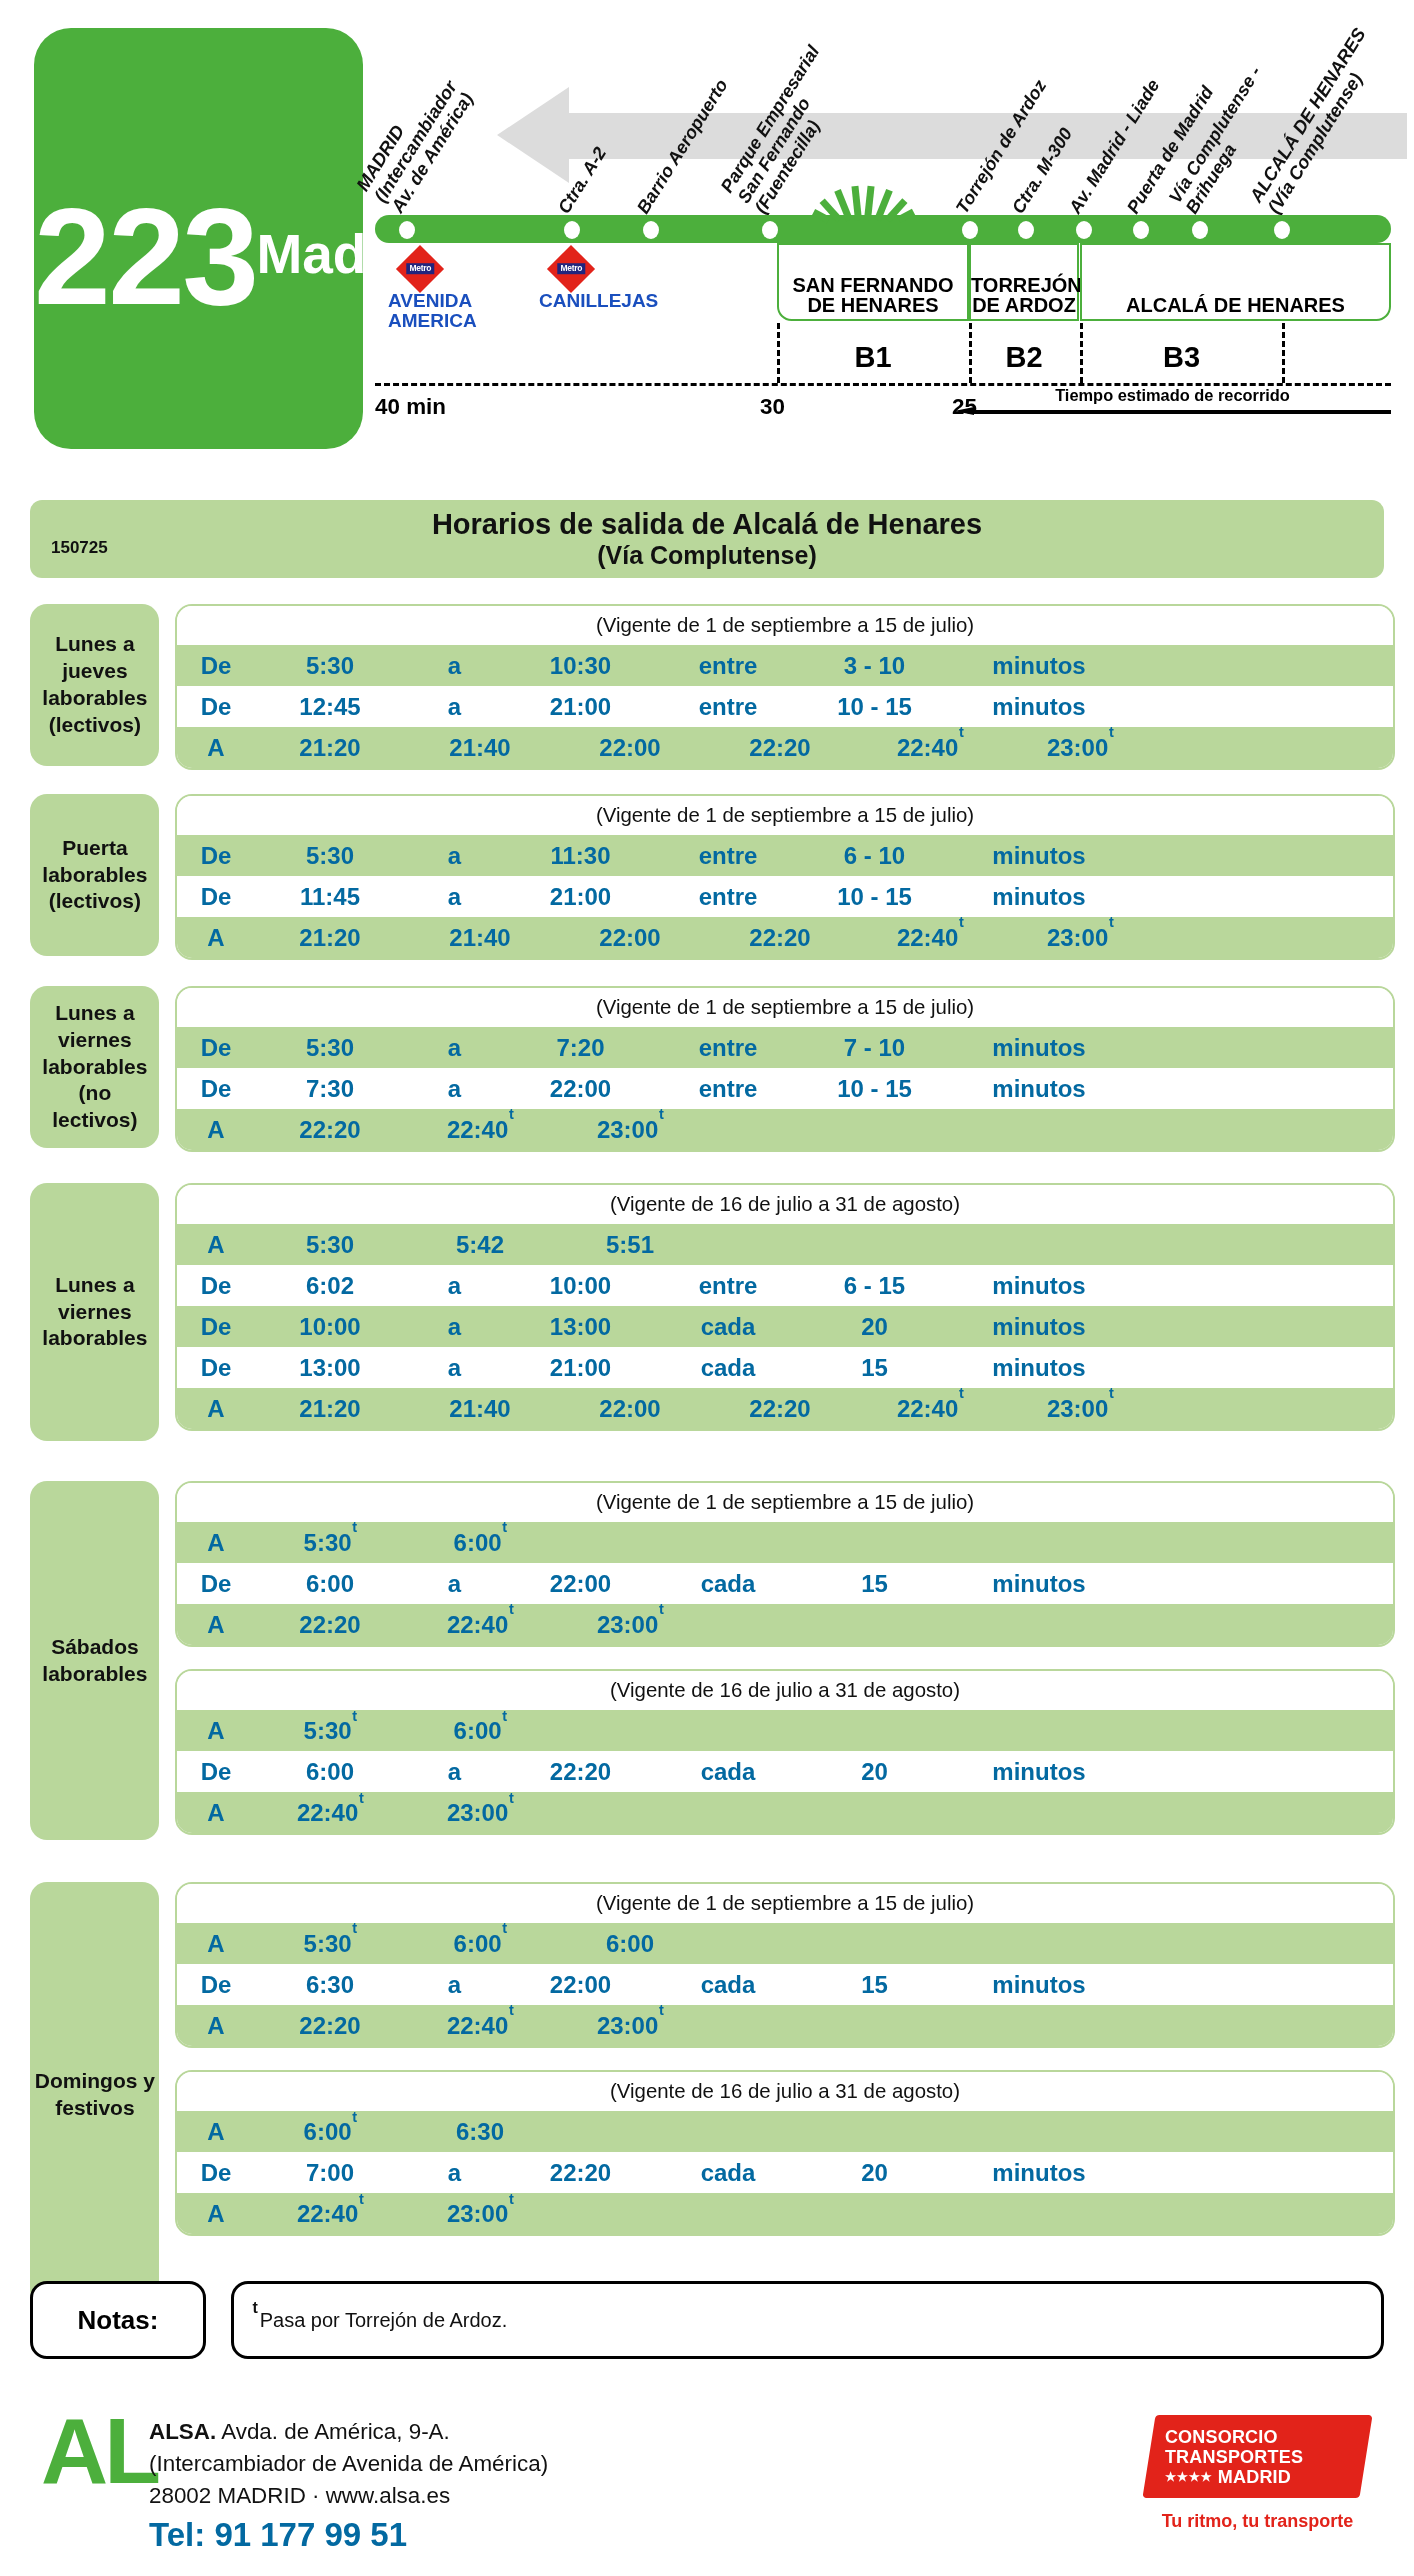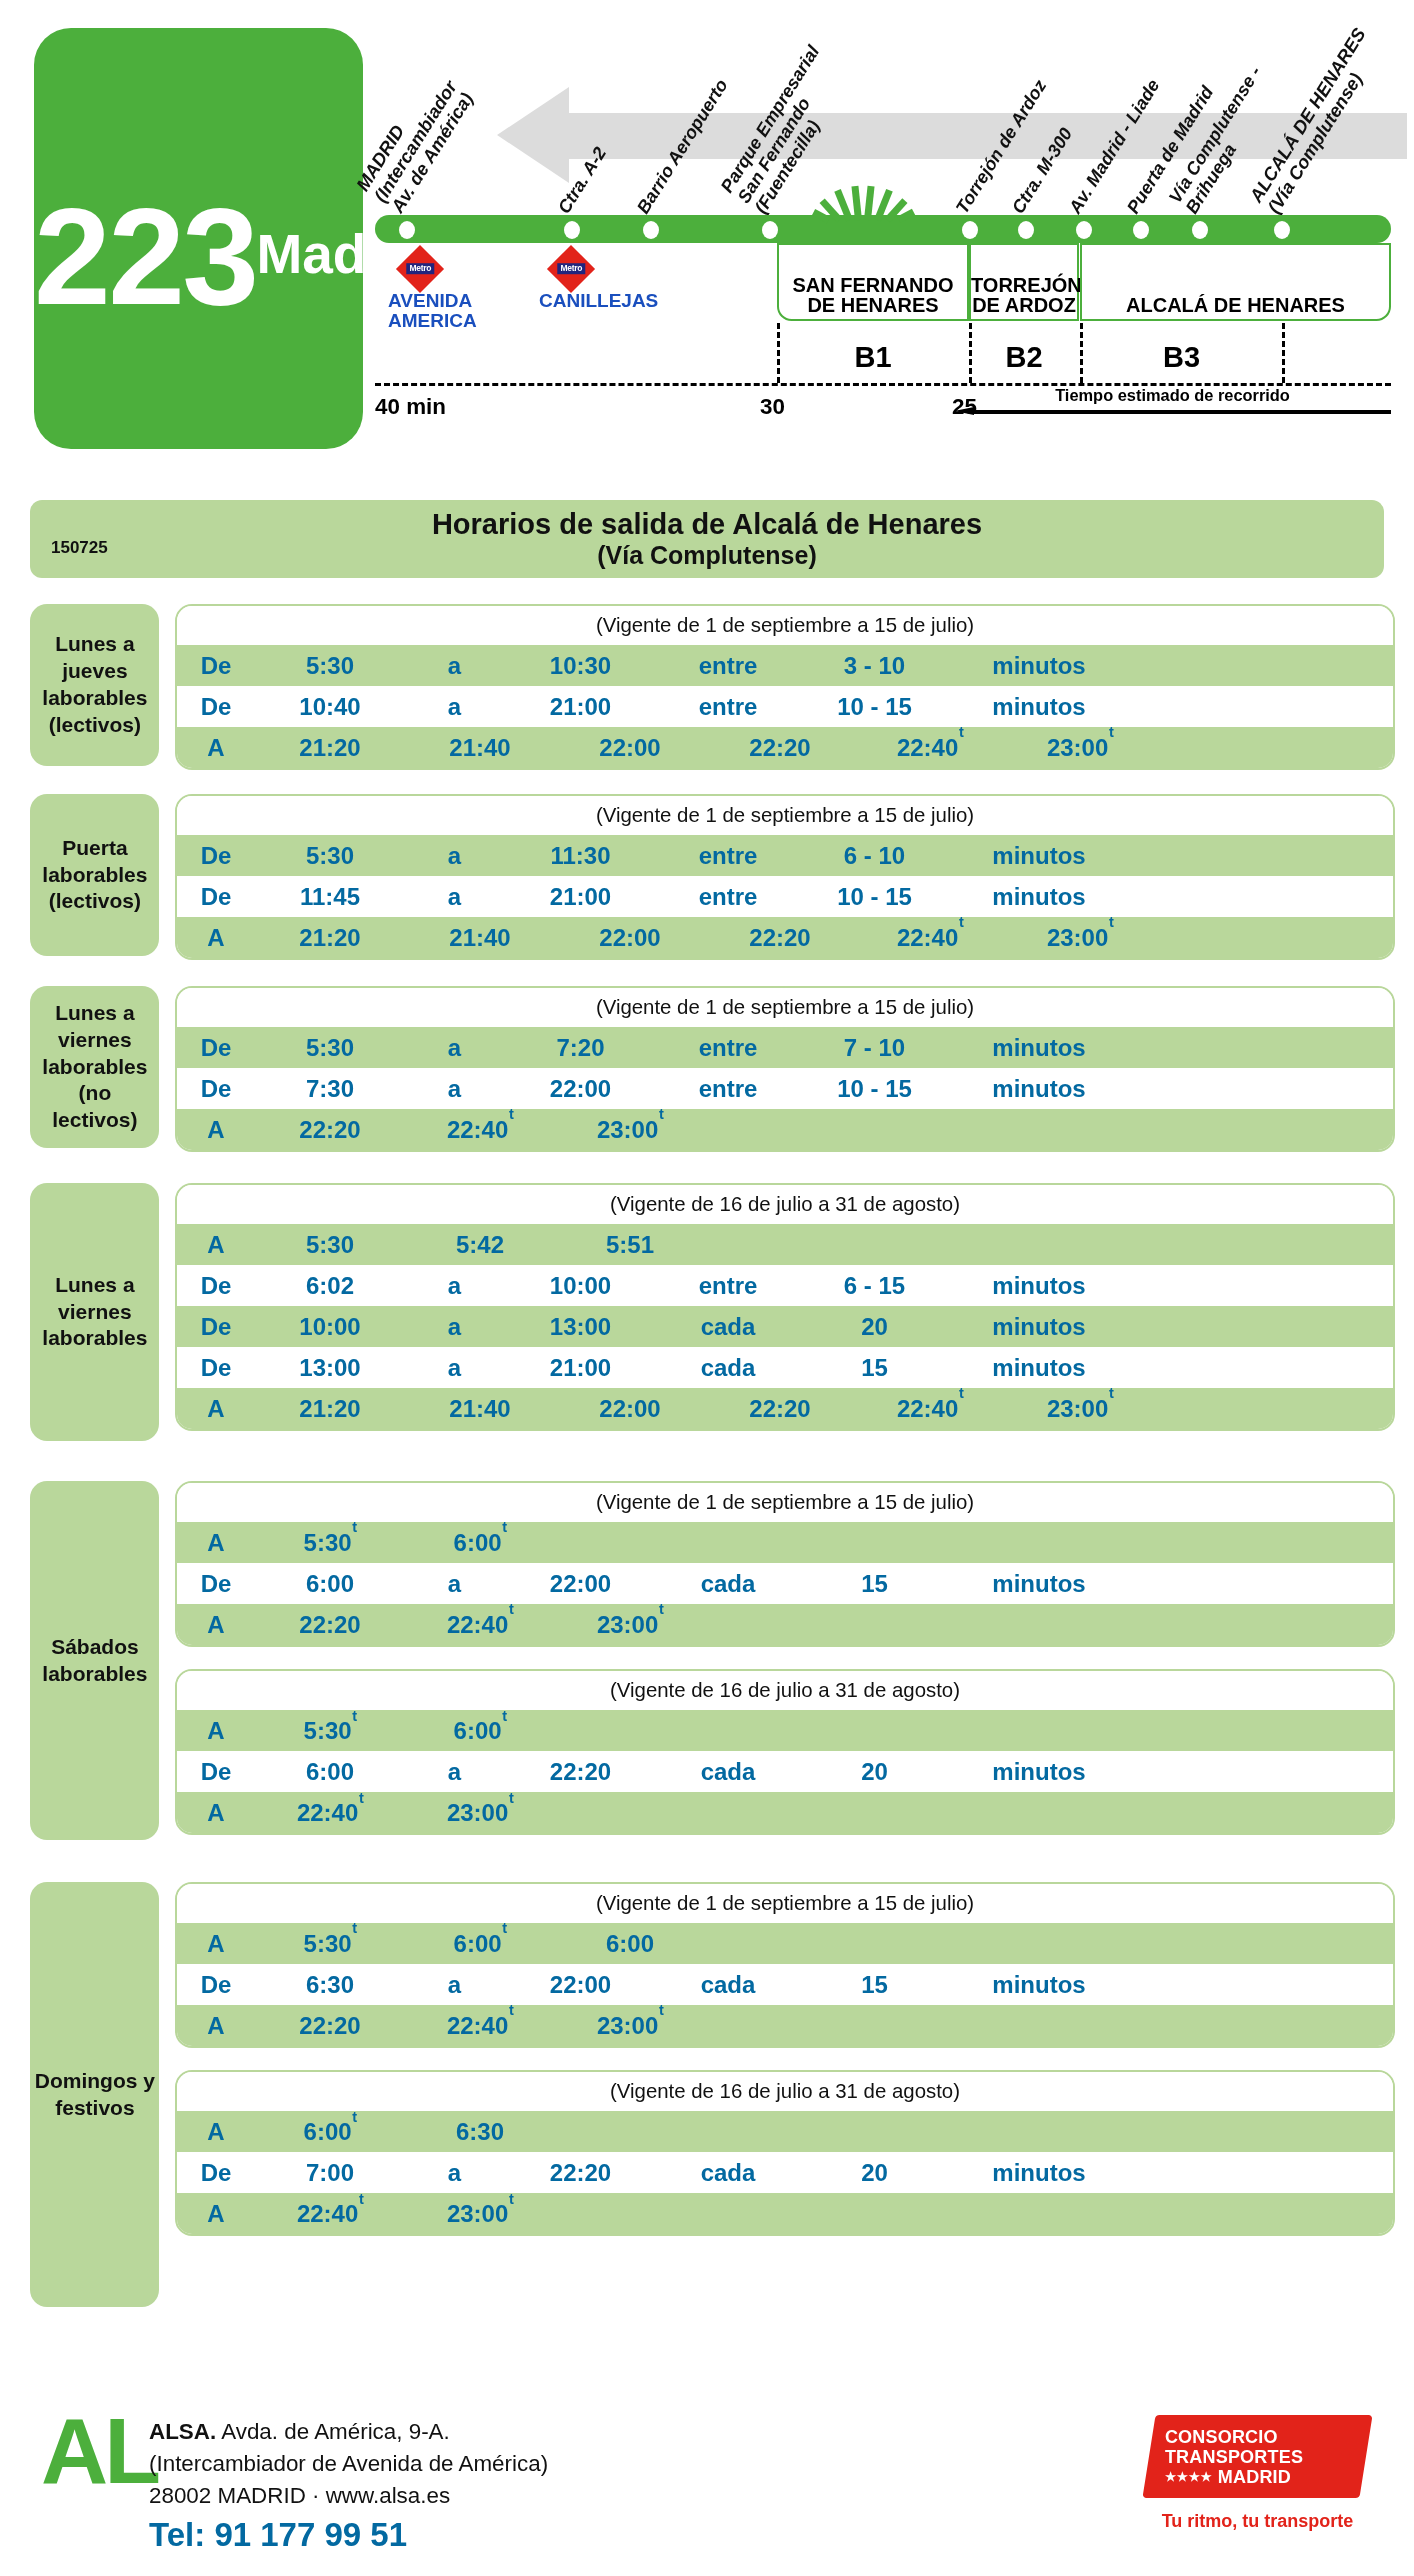--- a/index.html
+++ b/index.html
@@ -311,21 +311,21 @@
               <div class="c c1">De</div>
               <div class="c c2">5:30</div>
               <div class="c c3">a</div>
               <div class="c c4">10:30</div>
               <div class="c c5">entre</div>
               <div class="c c6">3 - 10</div>
               <div class="c c7">minutos</div>
             </div>
             <div class="row plain">
               <div class="c c1">De</div>
-              <div class="c c2">10:40</div>
+              <div class="c c2">12:45</div>
               <div class="c c3">a</div>
               <div class="c c4">21:00</div>
               <div class="c c5">entre</div>
               <div class="c c6">10 - 15</div>
               <div class="c c7">minutos</div>
             </div>
             <div class="row alt">
               <div class="c c1">A</div>
               <div class="c c2">21:20</div>
               <div class="c c2">21:40</div>
@@ -550,20 +550,27 @@
             <div class="row alt">
               <div class="c c1">A</div>
               <div class="c c2"><span class="tm">22:40<sup>t</sup></span></div>
               <div class="c c2"><span class="tm">23:00<sup>t</sup></span></div>
             </div>
           </div>
         </div>
       </div>
     </div>
 
+  <div class="notas">
+    <div class="lab">Notas:</div>
+    <div class="body">
+      <span><sup>t</sup></span>
+      <span>Pasa por Torrejón de Ardoz.</span>
+    </div>
+  </div>
 
   <div class="footer">
     <div class="al">AL</div>
     <div class="addr">
       <div><b>ALSA.</b><span> Avda. de América, 9-A.</span></div>
       <div>(Intercambiador de Avenida de América)</div>
       <div>28002 MADRID · www.alsa.es</div>
     </div>
     <div class="tel">Tel: 91 177 99 51</div>
     <div class="ctm">

